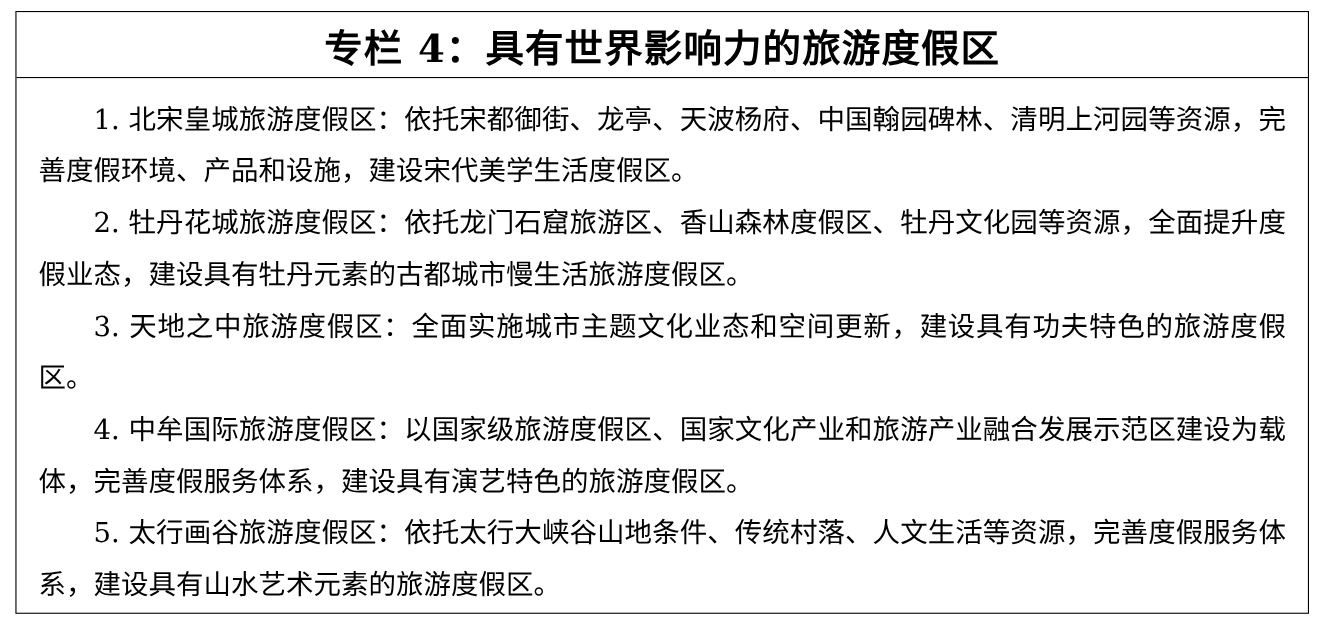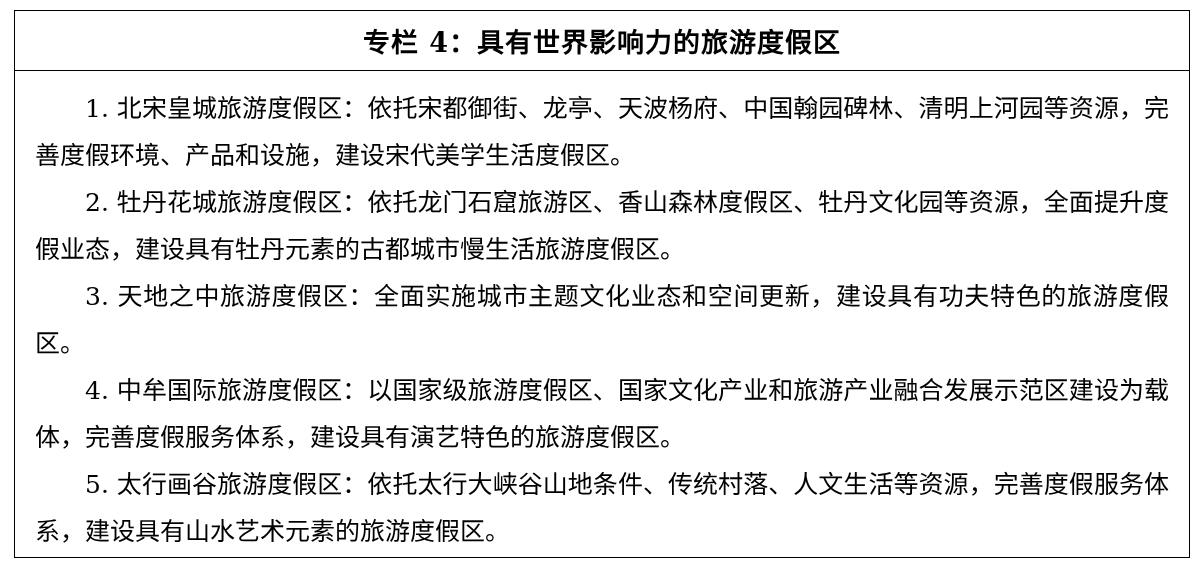--- a/index.html
+++ b/index.html
@@ -29,21 +29,21 @@
   .box-header {
     height: 60px;
     border-bottom: 1px solid #000000;
     display: flex;
     align-items: center;
     justify-content: center;
     box-sizing: border-box;
   }
 
   .box-title {
-    font-size: 27px;
+    font-size: 35px;
     font-weight: bold;
     letter-spacing: 1px;
     font-family: "DejaVu Serif", "Liberation Serif", serif;
     white-space: nowrap;
   }
 
   .box-body {
     padding: 14px 20px 6px 20px;
     box-sizing: border-box;
   }

